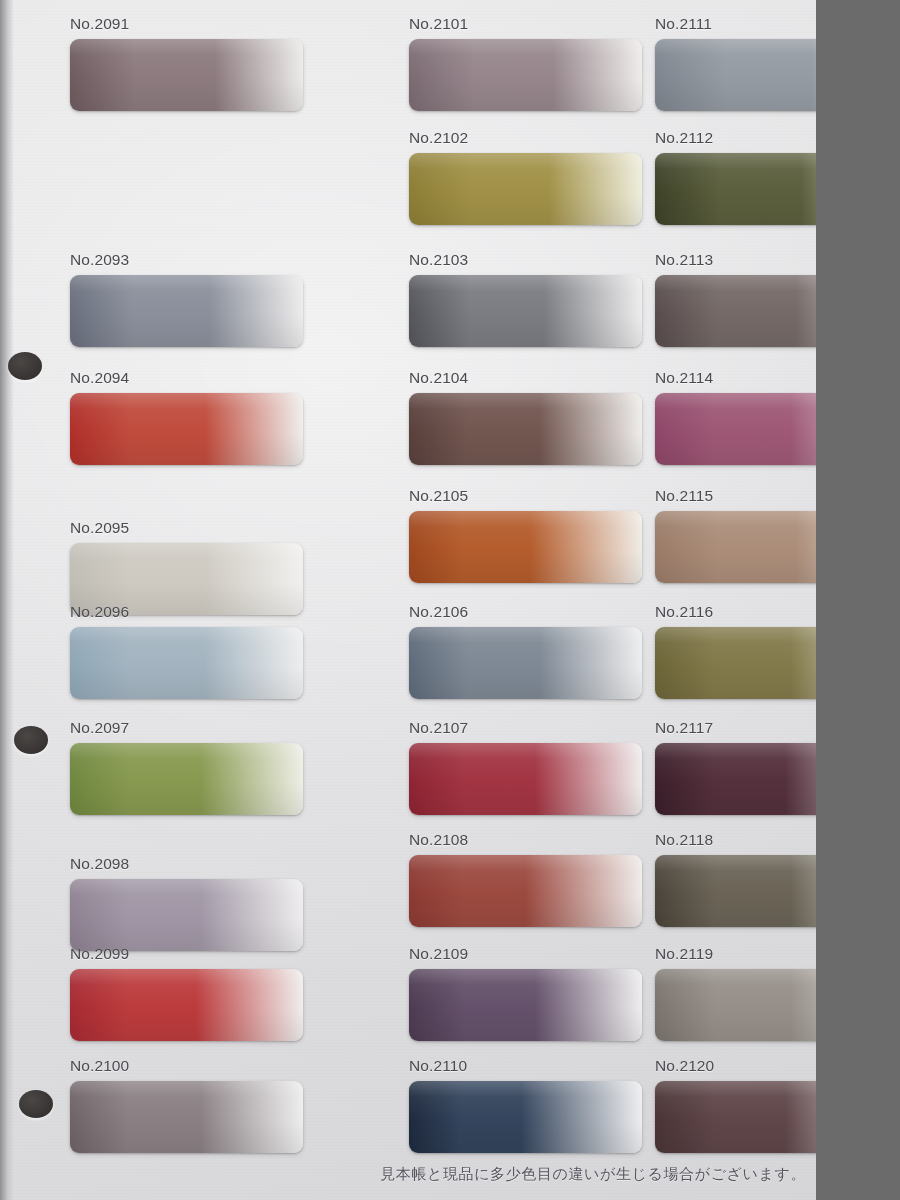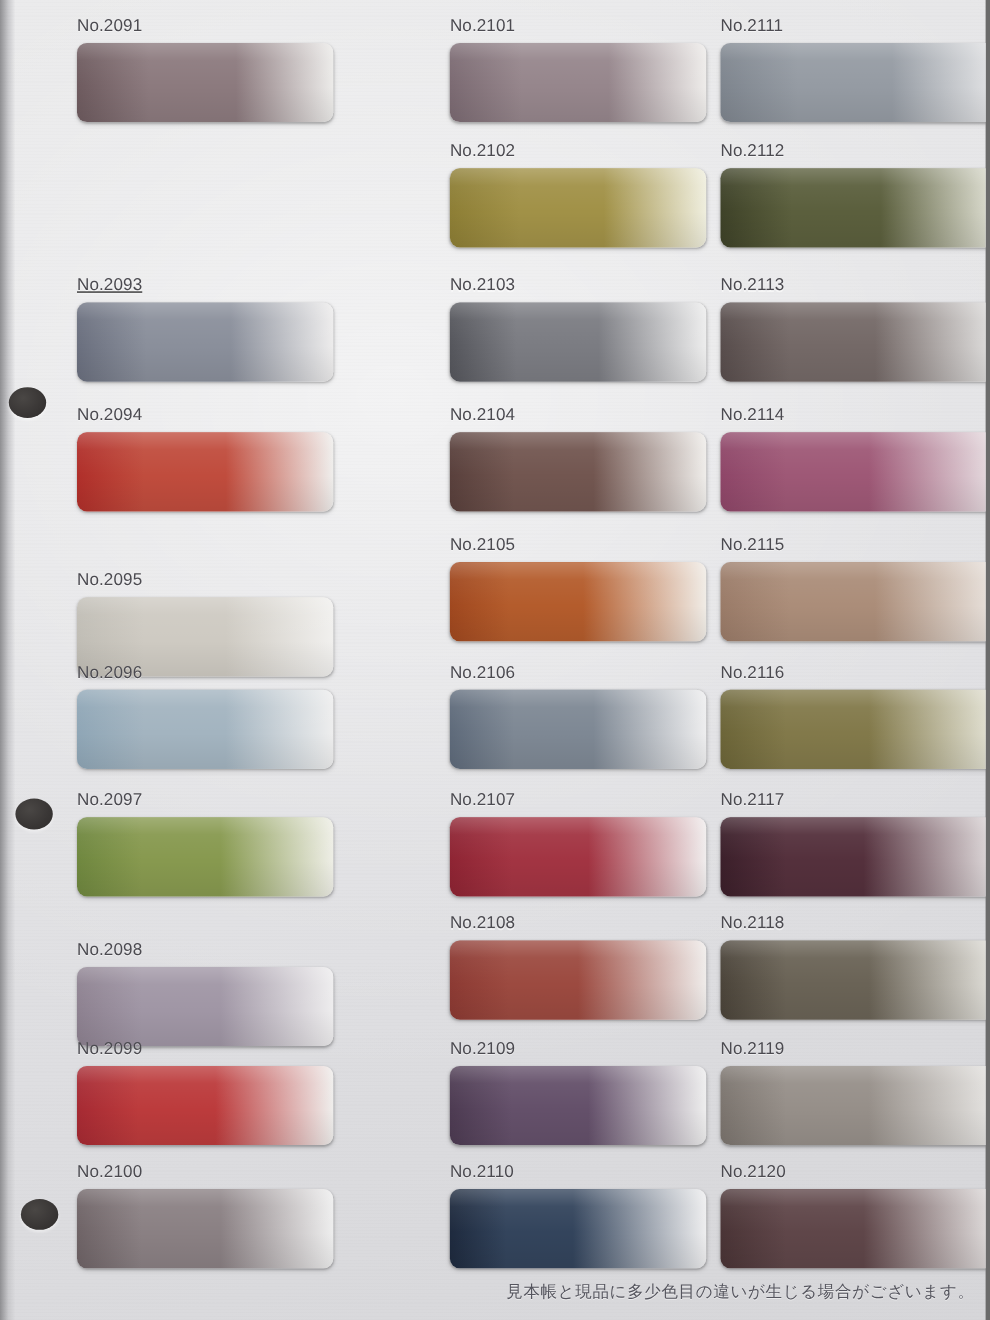--- a/index.html
+++ b/index.html
@@ -8,21 +8,21 @@
     padding: 0;
     background: #6b6b6b;
   }
   body {
     font-family: "Liberation Sans", sans-serif;
   }
 
   
   .page {
     position: relative;
-    width: 896px;
+    width: 816px;
     height: 1200px;
     overflow: hidden;
     background:
       
       radial-gradient(ellipse 1100px 900px at 40% 30%,
             rgba(255,255,255,0.55) 0%,
             rgba(255,255,255,0.12) 45%,
             rgba(0,0,0,0.00) 70%),
       linear-gradient(160deg, #e9e9ea 0%, #e4e4e6 35%, #dedee1 65%, #d6d6d9 100%);
   }
@@ -129,21 +129,21 @@
       <div class="punch-hole" style="left: 8px; top: 352px;"></div>
       <div class="punch-hole" style="left: 14px; top: 726px;"></div>
       <div class="punch-hole" style="left: 19px; top: 1090px;"></div>
     </div>
 
   <div class="grid" id="grid">
       <div class="cell col0" style="top: 16px;">
         <div class="swatch-label">No.2091</div>
         <div class="swatch-chip" style="background: linear-gradient(90deg, rgb(110, 91, 95) 0%, rgb(140, 122, 126) 28%, rgb(140, 122, 126) 62%, rgb(236, 235, 233) 100%);"></div>
       </div>
-      <div class="cell col0" style="top: 252px; text-decoration: underline;">
+      <div class="cell col0" style="top: 252px;">
         <div class="swatch-label">No.2093</div>
         <div class="swatch-chip" style="background: linear-gradient(90deg, rgb(106, 111, 126) 0%, rgb(138, 143, 155) 27%, rgb(138, 143, 155) 60%, rgb(237, 236, 236) 100%);"></div>
       </div>
       <div class="cell col0" style="top: 370px;">
         <div class="swatch-label">No.2094</div>
         <div class="swatch-chip" style="background: linear-gradient(90deg, rgb(176, 47, 42) 0%, rgb(192, 76, 61) 26%, rgb(192, 76, 61) 58%, rgb(239, 238, 236) 100%);"></div>
       </div>
       <div class="cell col0" style="top: 488px; margin-top: 32px;">
         <div class="swatch-label">No.2095</div>
         <div class="swatch-chip" style="background: linear-gradient(90deg, rgb(192, 189, 181) 0%, rgb(206, 202, 194) 26%, rgb(206, 202, 194) 58%, rgb(241, 240, 238) 100%);"></div>

